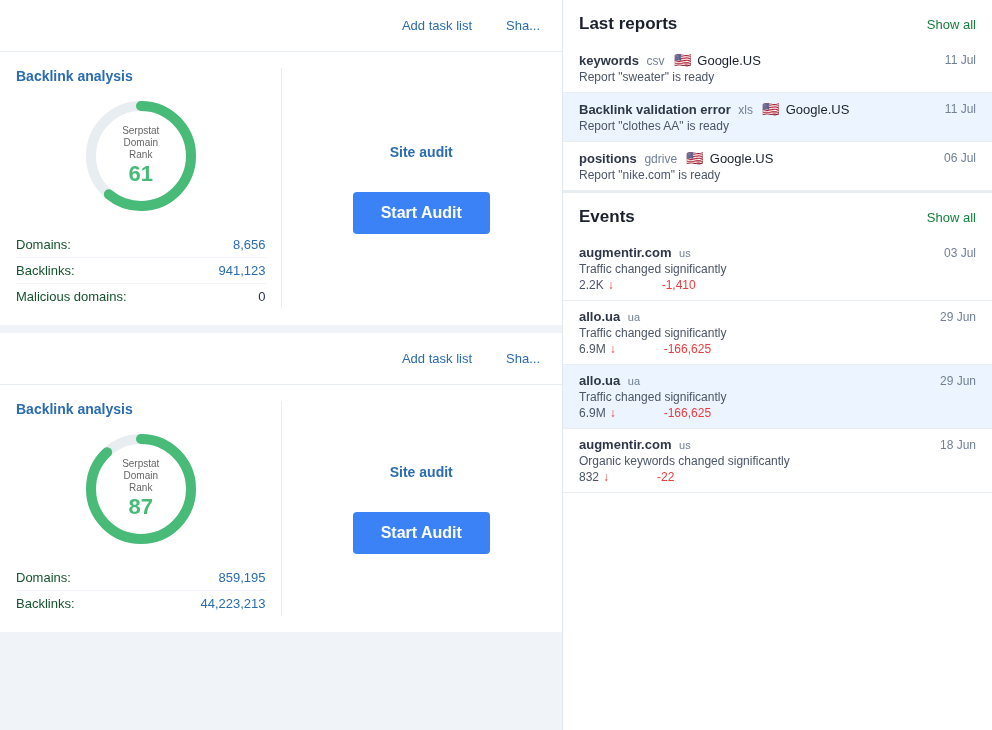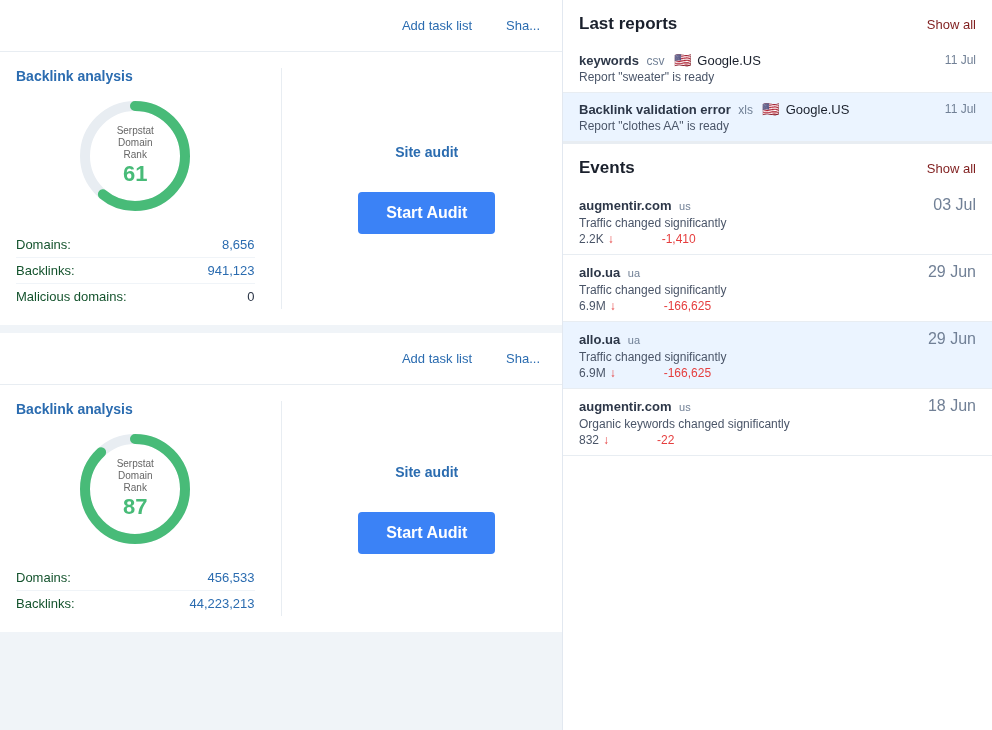--- a/index.html
+++ b/index.html
@@ -40,21 +40,21 @@
       color: #2b6cb0;
       cursor: pointer;
       background: none;
       border: none;
       padding: 2px 6px;
     }
 
     .card-body {
       display: flex;
       padding: 16px;
-      gap: 18px;
+      gap: 7px;
     }
 
     .section {
       flex: 1;
     }
 
     .section-title {
       color: #2b6cb0;
       font-size: 14px;
       font-weight: 600;
@@ -171,21 +171,21 @@
       background: #fff;
     }
 
     .panel-header-title {
       font-size: 17px;
       font-weight: 700;
       color: #1a202c;
     }
 
     .show-all-link {
-      color: #7f1d1d;
+      color: #15803d;
       font-size: 13px;
       cursor: pointer;
       text-decoration: none;
     }
 
     .report-item {
       padding: 8px 16px;
       border-bottom: 1px solid #e8edf2;
       cursor: pointer;
     }
@@ -265,21 +265,21 @@
       color: #2d3748;
     }
 
     .event-tag {
       font-size: 11px;
       color: #718096;
       margin-left: 4px;
     }
 
     .event-date {
-      font-size: 16px;
+      font-size: 12px;
       color: #718096;
     }
 
     .event-desc {
       font-size: 12px;
       color: #4a5568;
       margin-bottom: 2px;
     }
 
     .event-stats {
@@ -370,21 +370,21 @@
             <div class="donut-label">
               <div class="rank-text">Serpstat</div>
               <div class="rank-text">Domain Rank</div>
               <div class="rank-num">87</div>
             </div>
           </div>
         </div>
         <div>
           <div class="stats-row">
             <span class="stats-label">Domains:</span>
-            <span class="stats-value">456,533</span>
+            <span class="stats-value">859,195</span>
           </div>
           <div class="stats-row">
             <span class="stats-label">Backlinks:</span>
             <span class="stats-value">44,223,213</span>
           </div>
         </div>
       </div>
 
       <div class="divider"></div>
 
@@ -424,20 +424,32 @@
           <span class="type-name" style="font-weight:700;">Backlink validation error</span>
           <span class="format">xls</span>
           <span class="flag">🇺🇸</span>
           <span>Google.US</span>
         </span>
         <span class="report-date">11 Jul</span>
       </div>
       <div class="report-desc">Report "clothes AA" is ready</div>
     </div>
 
+    <div class="report-item">
+      <div class="report-item-header">
+        <span class="report-type">
+          <span class="type-name">positions</span>
+          <span class="format">gdrive</span>
+          <span class="flag">🇺🇸</span>
+          <span>Google.US</span>
+        </span>
+        <span class="report-date">06 Jul</span>
+      </div>
+      <div class="report-desc">Report "nike.com" is ready</div>
+    </div>
   </div>
 
   <div class="panel-section">
     <div class="events-header">
       <span class="panel-header-title">Events</span>
       <a class="show-all-link">Show all</a>
     </div>
 
     <div class="event-item">
       <div class="event-item-header">

